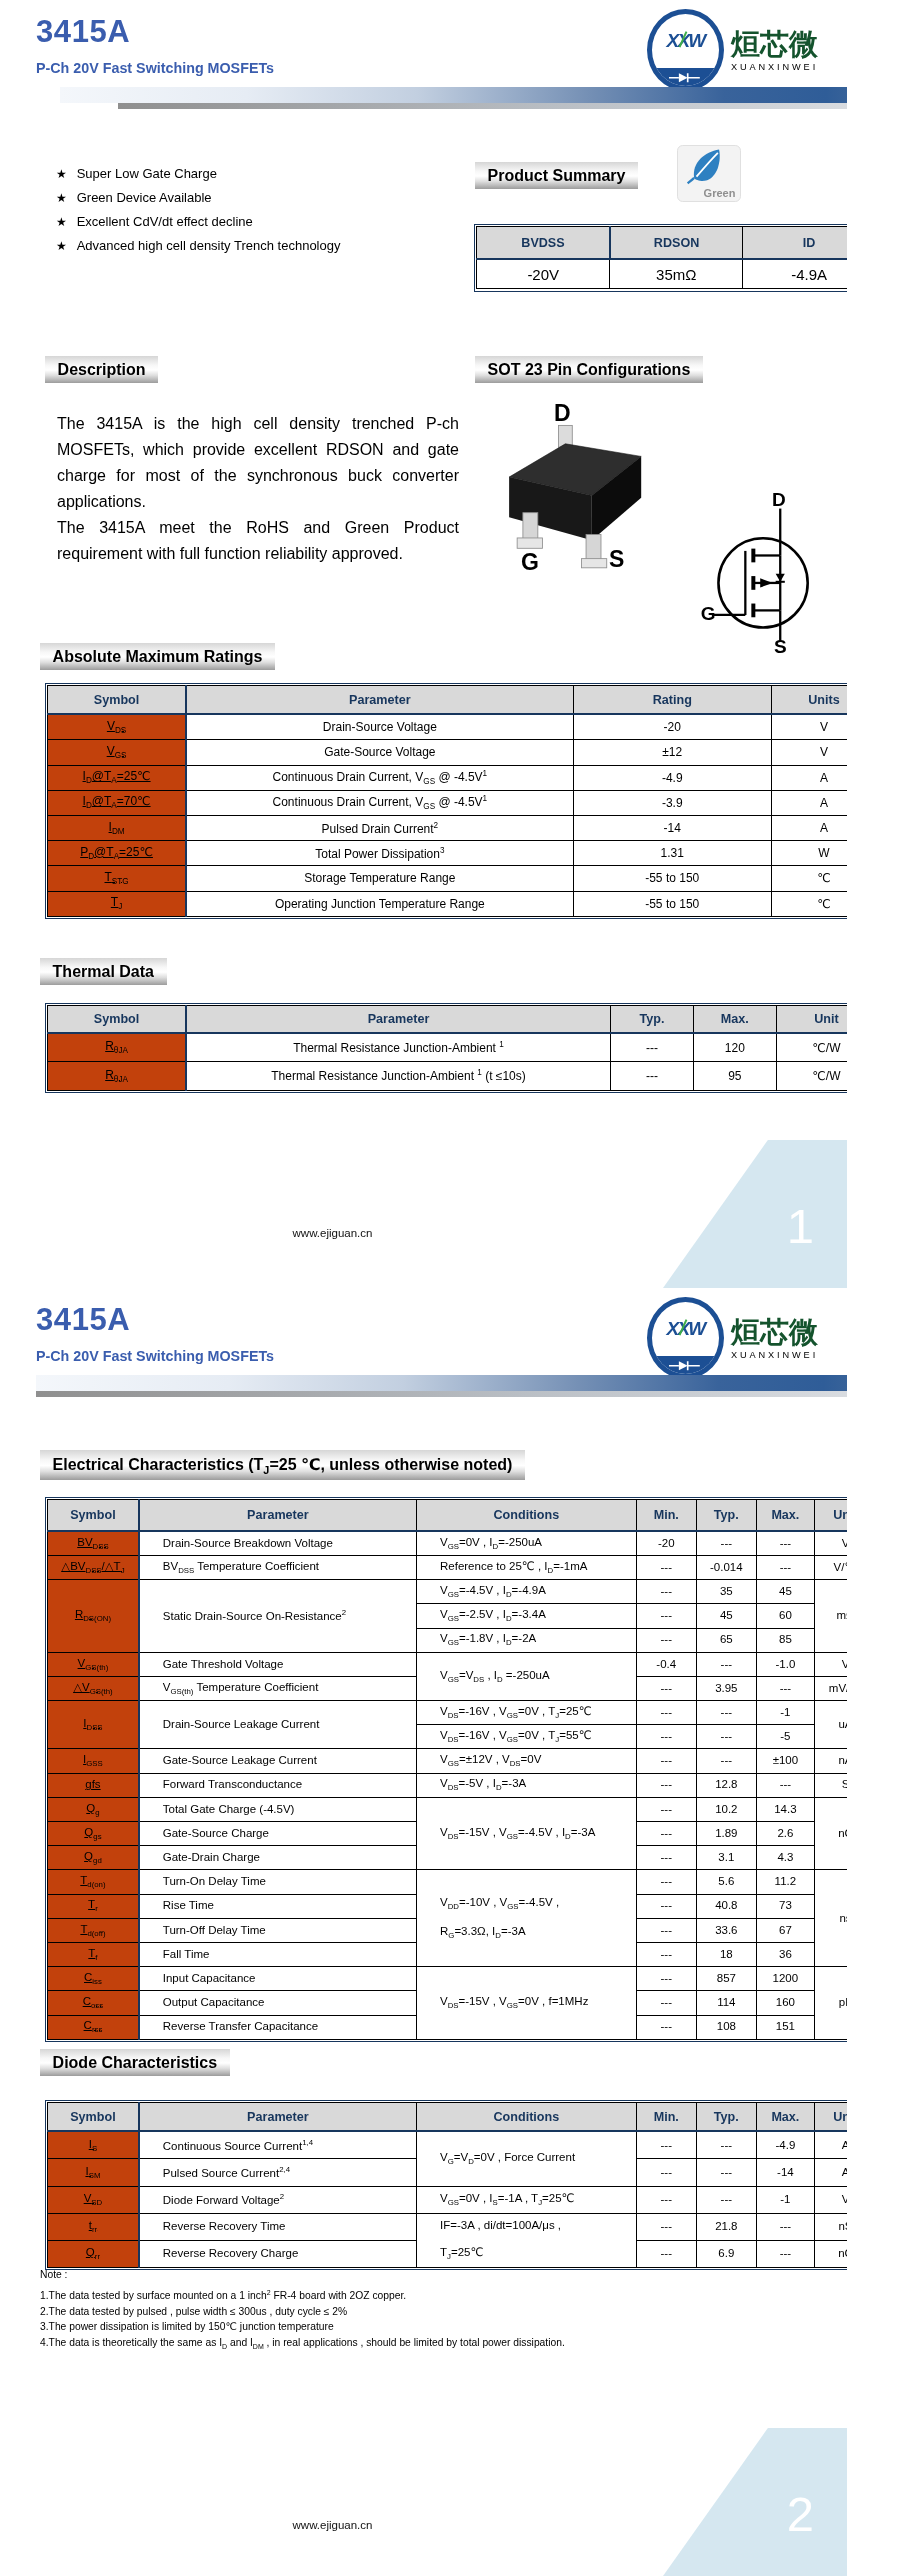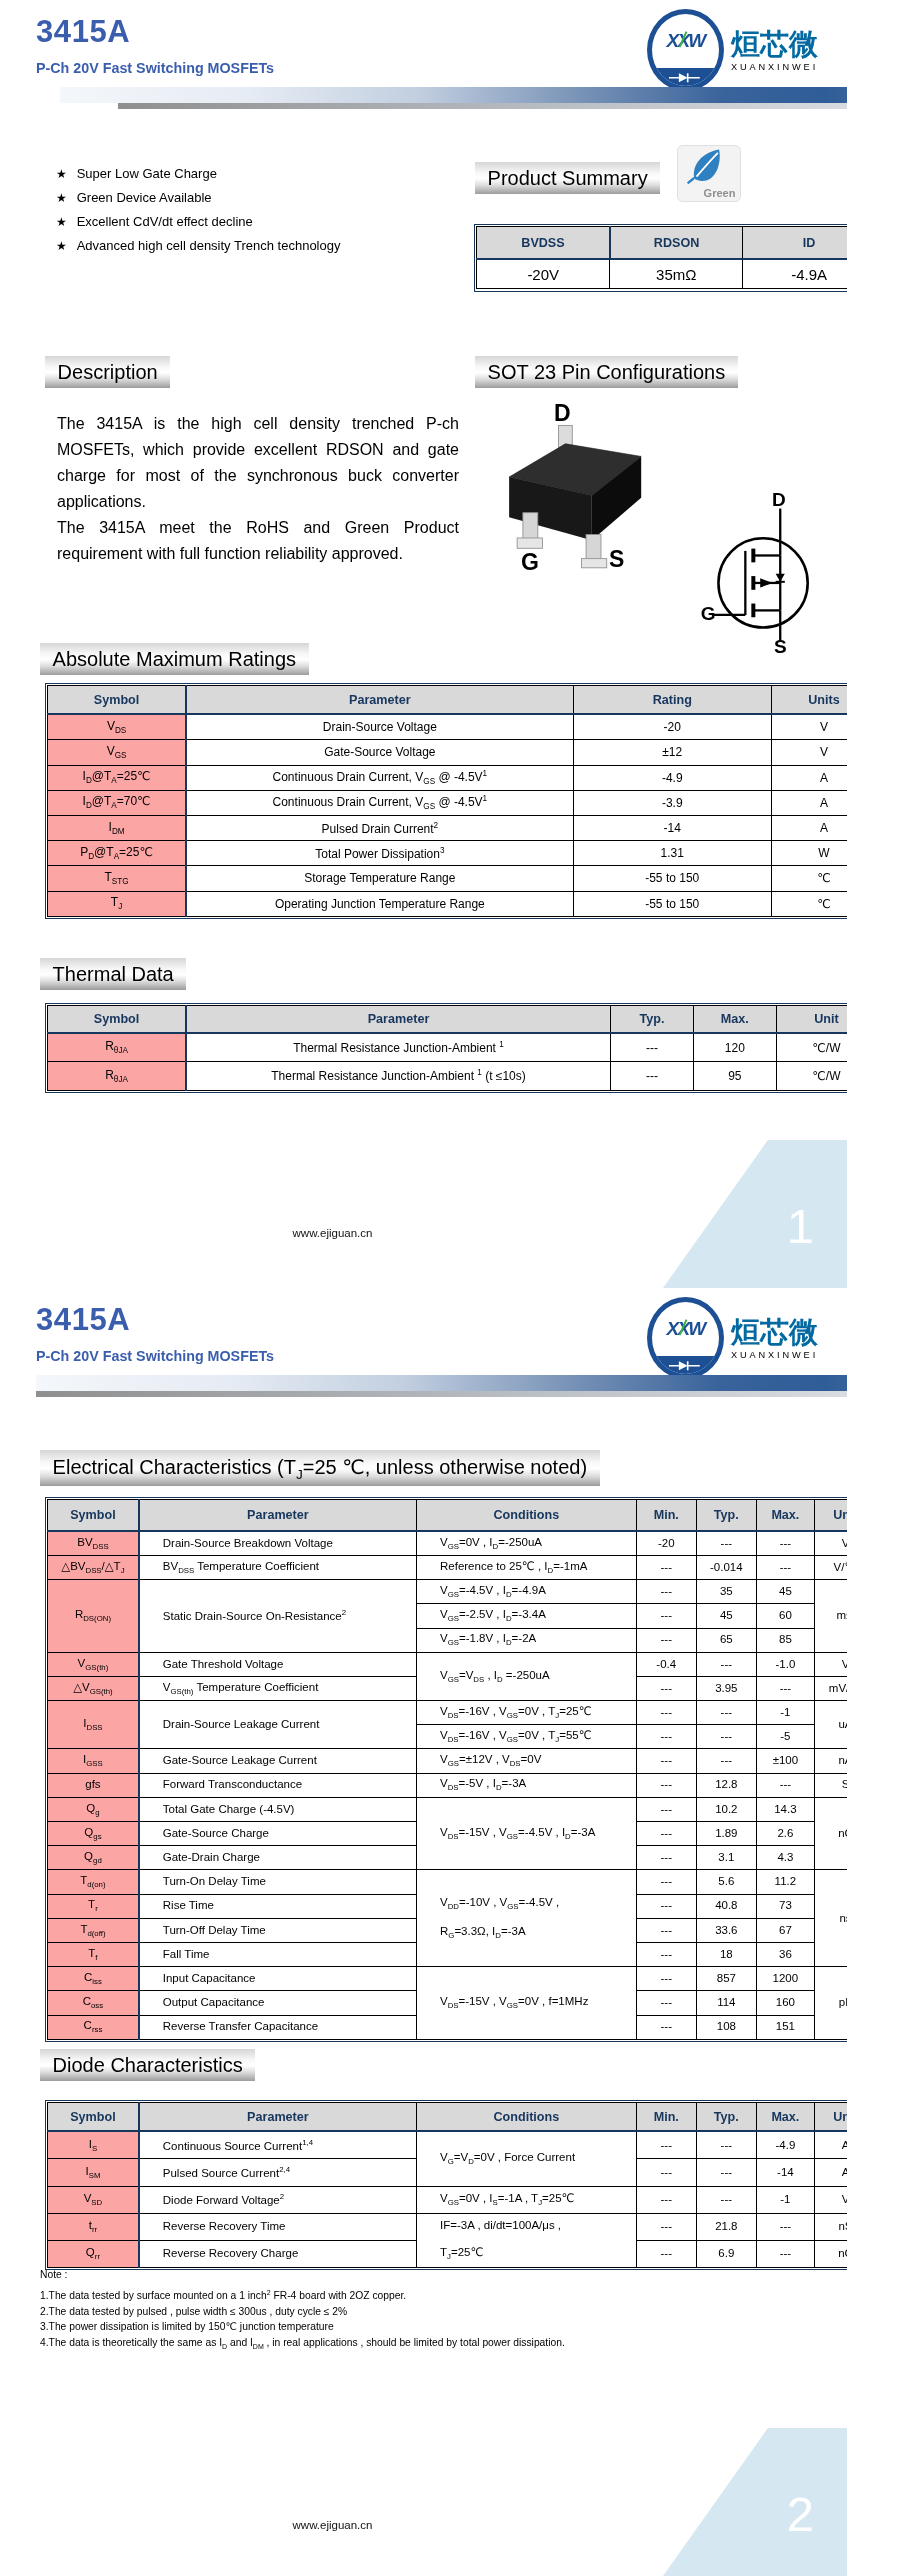--- a/index.html
+++ b/index.html
@@ -11,47 +11,47 @@
   .bar-blue{position:absolute;left:60px;top:87px;width:851px;height:15.5px;
     background:linear-gradient(90deg,#f4f7fb 0%,#e6ecf4 22%,#c2cfe0 42%,#7590b5 62%,#39639b 78%,#2f5d98 90%,#4d6f9b 100%);}
   .bar-gray{position:absolute;left:118px;top:103px;width:793px;height:5.7px;
     background:linear-gradient(90deg,#8f8f8f,#b9bec4 55%,#dfe2e6 100%);}
   
   .logo{position:absolute;left:647px;top:9.2px;display:flex;align-items:center;gap:6.9px;}
   .logo-ring{width:67px;height:72px;border:5.2px solid #1c4f94;border-radius:50%;position:relative;overflow:hidden;background:#fff;flex:0 0 auto;}
   .logo-xxw{position:absolute;top:16px;left:0;right:0;text-align:center;font-size:19px;font-weight:bold;font-style:italic;color:#1c4f94;letter-spacing:-1.7px;}
   .logo-slash{position:absolute;top:17px;left:30px;width:2.3px;height:17px;background:#3fae49;transform:rotate(24deg);}
   .logo-chord{position:absolute;left:-4.6px;right:-4.6px;bottom:-2.3px;height:20.7px;background:#1c4f94;display:flex;align-items:center;justify-content:center;}
-  .logo-cn{font-size:29px;font-weight:bold;color:#0369a1;line-height:1.1;white-space:nowrap;}
+  .logo-cn{font-size:29px;font-weight:bold;color:#14532d;line-height:1.1;white-space:nowrap;}
   .logo-en{font-size:9.2px;color:#000;letter-spacing:2.9px;margin-top:1.1px;white-space:nowrap;}
   
   .features{position:absolute;left:56px;top:162px;width:321px;list-style:none;margin:0;padding:0;font-size:13px;line-height:24px;}
   .features li{padding-left:20.7px;text-indent:-20.7px;}
   .features .star{display:inline-block;width:20.7px;text-indent:0;font-size:12px;}
   
-  .badge{position:absolute;display:inline-block;padding:4.6px 12.6px;font-size:20px;font-weight:normal;color:#000;white-space:nowrap;
+  .badge{position:absolute;display:inline-block;padding:4.6px 12.6px;font-size:16px;font-weight:bold;color:#000;white-space:nowrap;
     background:linear-gradient(180deg,#d6d6d6 0%,#f7f7f7 34%,#ffffff 52%,#dedede 72%,#9c9c9c 100%);}
   
   .green-badge{position:absolute;left:677px;top:145px;width:62px;height:55px;background:#f3f3f3;border:0.6px solid #e0e0e0;border-radius:5.7px;}
   .green-badge svg{position:absolute;left:9.2px;top:1.1px;}
   .green-label{position:absolute;right:4.6px;bottom:2.3px;font-size:11px;font-weight:bold;color:#8f8f8f;}
   
   .desc{position:absolute;left:57px;top:411px;width:402px;font-size:16px;line-height:26px;text-align:justify;}
   .desc p{margin:0;}
   
   .figure{position:absolute;}
   .pin-label{position:absolute;font-weight:bold;color:#000;}
   
   .dwrap{position:absolute;border:1.7px solid #17365d;padding:1.1px;background:#fff;}
   table.dt{border-collapse:collapse;width:100%;table-layout:fixed;border:0.9px solid #17365d;font-size:12px;}
   table.dt th{background:#d9d9d9;color:#17365d;font-weight:bold;font-size:12.6px;
     border:0.9px solid #000;border-bottom:2px solid #17365d;padding:1.1px 2.3px;}
   table.dt td{background:#fff;text-align:center;border:0.9px solid #000;border-top:1.4px solid #000;border-bottom:1.4px solid #000;
     padding:1.1px 3.4px;line-height:1.18;}
-  table.dt td.sym{background:#fca5a5;}
+  table.dt td.sym{background:#c2410c;text-decoration:underline;}
   table.dt td.sym,table.dt th:first-child{border-right:2.9px double #17365d;}
   table.dt td.l{text-align:left;padding-left:23px;}
   table.dt sub{font-size:68%;}
   table.dt sup{font-size:68%;}
   .t-sum th{color:#000;font-size:15px;height:29px;}
   .t-sum td{font-size:15px;height:26px;}
   .t-abs th{height:25px;}  .t-abs td{height:22px;}
   .t-th th{height:24px;}   .t-th td{height:25px;}
   .t-elec th{height:27.5px;} .t-elec td{height:21px;font-size:11.5px;}
   .t-diode th{height:25px;}.t-diode td{height:24px;font-size:11.5px;}

